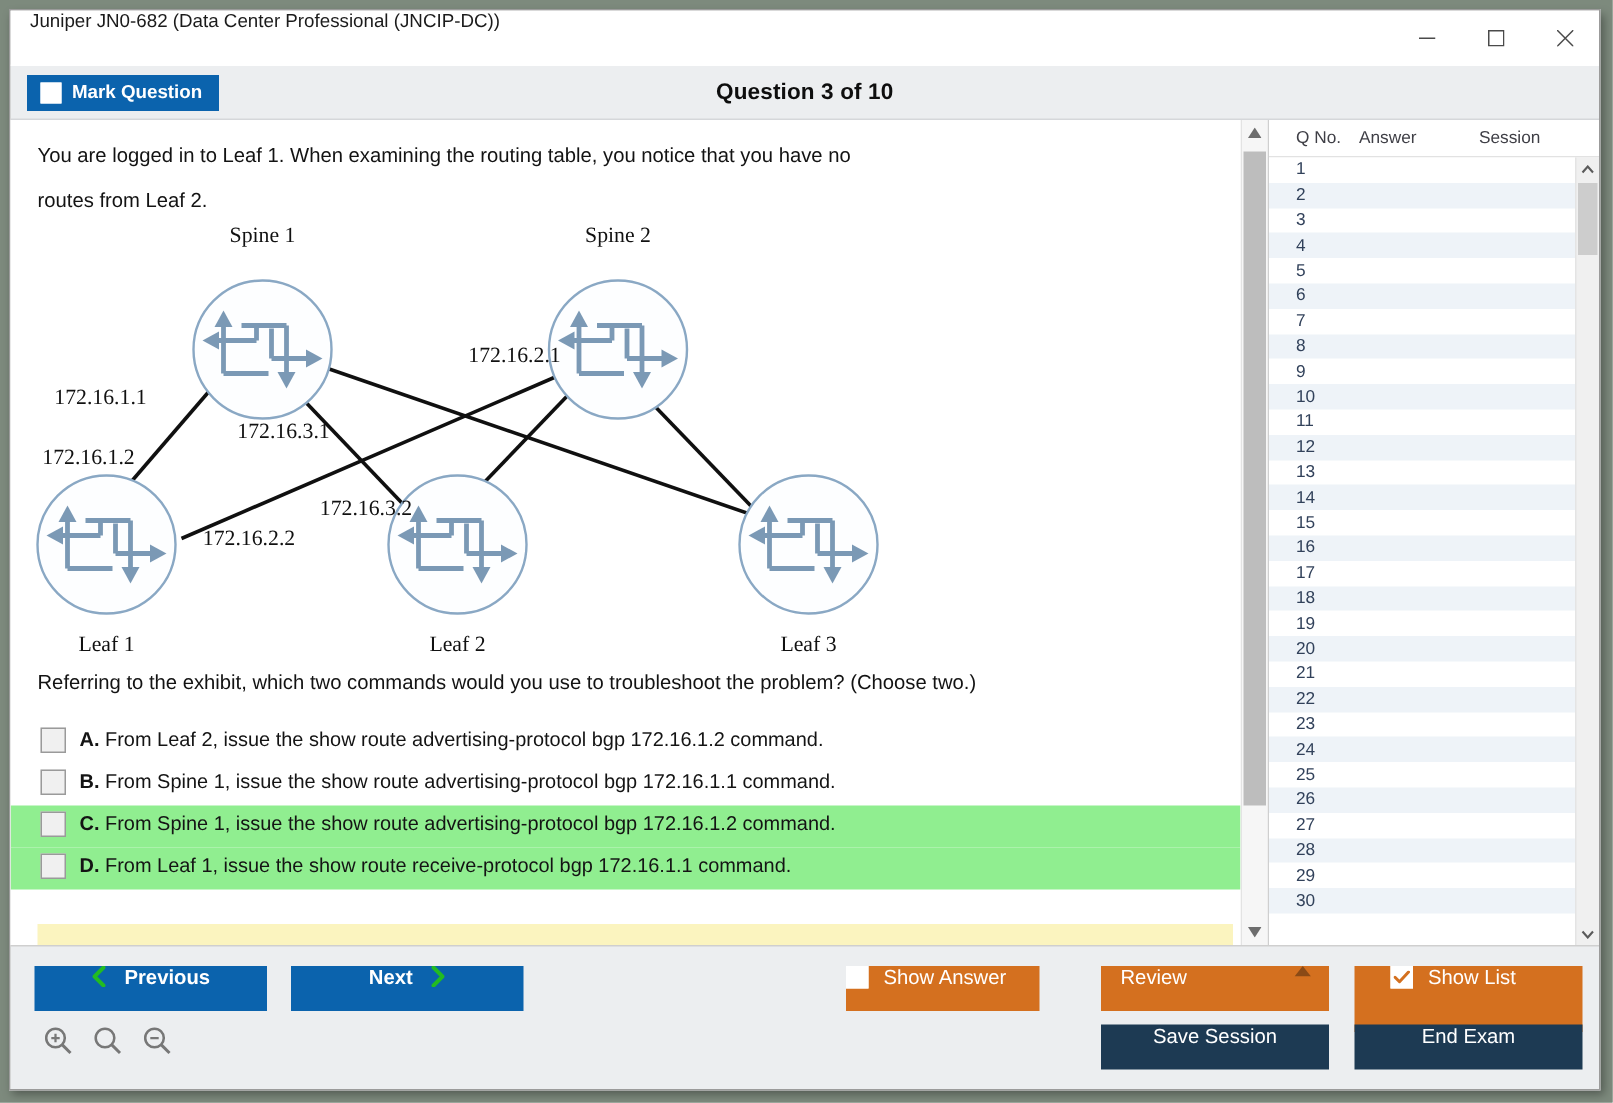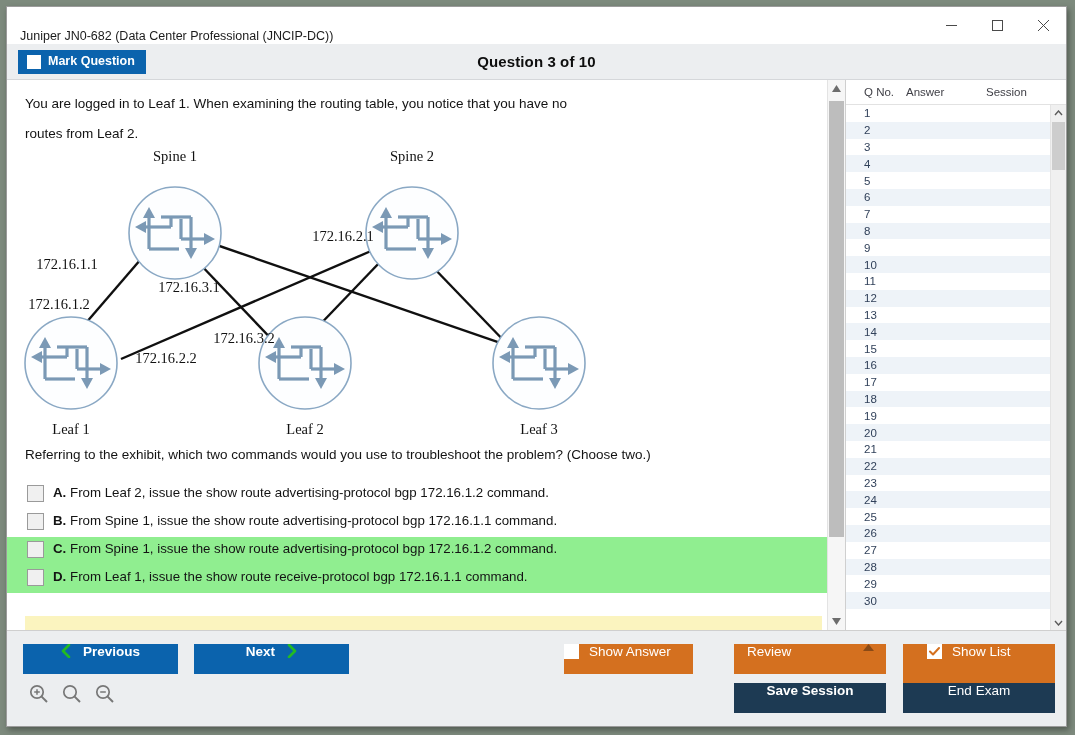--- a/index.html
+++ b/index.html
@@ -12,21 +12,21 @@
   .app-window{
     position:absolute;left:6px;top:6px;width:1059px;height:719px;
     background:#ffffff;border:1px solid #9b9b9b;
     box-shadow:2px 3px 6px rgba(0,0,0,.35);
     display:flex;flex-direction:column;overflow:hidden;
   }
 
   
   .titlebar{
     height:36px;flex:0 0 36px;background:#ffffff;
-    display:flex;align-items:flex-end;border-bottom:1px solid #ffffff;
+    display:flex;align-items:flex-start;border-bottom:1px solid #ffffff;
   }
   .titlebar-text{
     font-size:12.5px;color:#1b1b1b;padding-left:13px;white-space:nowrap;
   }
   .win-controls{margin-left:auto;display:flex;height:36px;}
   .win-btn{
     width:46px;height:36px;display:flex;align-items:center;justify-content:center;
     color:#4a4a4a;
   }
   .win-btn svg{display:block;}
@@ -152,21 +152,21 @@
   }
   .btn-blue{background:#0b63ad;color:#fff;font-size:13.5px;font-weight:bold;}
   .btn-orange{background:#d4701f;color:#fff;font-size:13.5px;}
   .btn-navy{background:#1d3a53;color:#fff;font-size:13.5px;}
 
   #btn-prev{left:16px;top:13px;width:155px;height:30px;gap:12px;}
   #btn-next{left:187px;top:13px;width:155px;height:30px;gap:12px;}
   #btn-show-answer{left:557px;top:13px;width:129px;height:30px;gap:10px;justify-content:flex-start;}
   #btn-review{left:727px;top:13px;width:152px;height:30px;justify-content:flex-start;padding-left:13px;}
   #btn-show-list{left:896px;top:13px;width:152px;height:44px;gap:10px;justify-content:flex-start;padding-left:24px;}
-  #btn-save-session{left:727px;top:52px;width:152px;height:30px;font-weight:bold;}
+  #btn-save-session{left:727px;top:52px;width:152px;height:30px;}
   #btn-end-exam{left:896px;top:52px;width:152px;height:30px;}
 
   .chev{display:block;}
   .ft-cbox{
     width:13px;height:13px;flex:0 0 13px;background:#fff;border:1px solid #fff;
     display:flex;align-items:center;justify-content:center;
   }
   .caret-up{margin-left:auto;margin-right:12px;display:block;}
 
   .zoom-tools{position:absolute;left:22px;top:53px;display:flex;gap:14px;}

